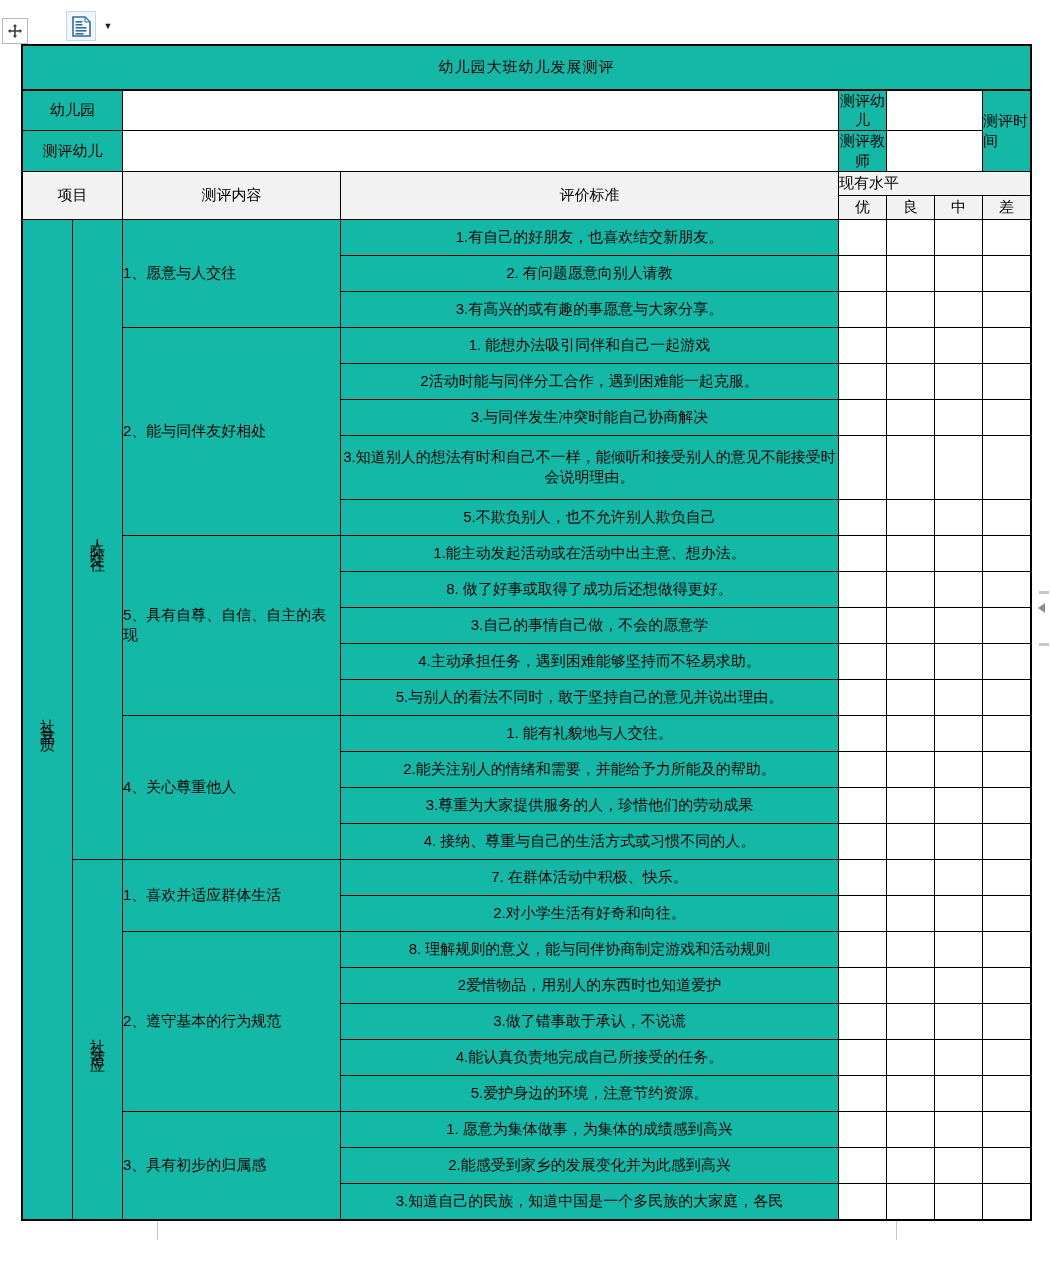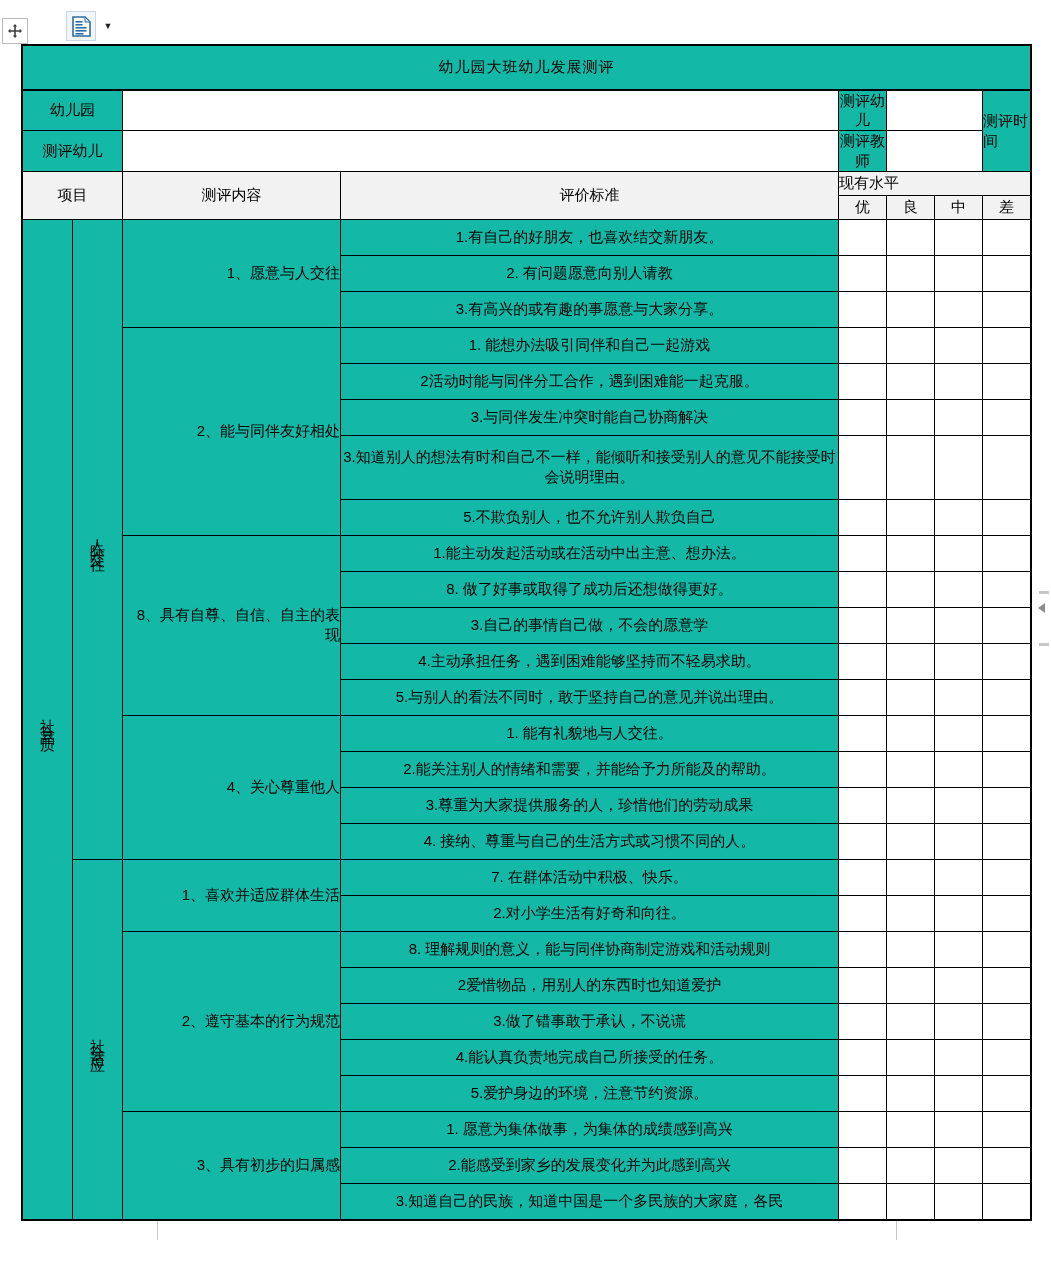--- a/index.html
+++ b/index.html
@@ -182,21 +182,21 @@
     white-space: nowrap;
     padding: 0;
   }
   .vcell span {
     display: inline-block;
     writing-mode: vertical-rl;
     text-orientation: upright;
   }
 
   .content-cell {
-    text-align: right;
+    text-align: left;
     font-size: 16px;
     font-weight: bold;
     padding: 2px 6px;
   }
 
   .criteria-cell {
     text-align: center;
     font-size: 16px;
     font-weight: bold;
     padding: 3px 6px 3px 8px;
@@ -344,21 +344,21 @@
           <td class="rate-cell"></td>
         </tr>
         <tr>
           <td class="criteria-cell">5.不欺负别人，也不允许别人欺负自己</td>
           <td class="rate-cell"></td>
           <td class="rate-cell"></td>
           <td class="rate-cell"></td>
           <td class="rate-cell"></td>
         </tr>
         <tr>
-          <td class="content-cell" rowspan="5">8、具有自尊、自信、自主的表现</td>
+          <td class="content-cell" rowspan="5">5、具有自尊、自信、自主的表现</td>
           <td class="criteria-cell">1.能主动发起活动或在活动中出主意、想办法。</td>
           <td class="rate-cell"></td>
           <td class="rate-cell"></td>
           <td class="rate-cell"></td>
           <td class="rate-cell"></td>
         </tr>
         <tr>
           <td class="criteria-cell">8. 做了好事或取得了成功后还想做得更好。</td>
           <td class="rate-cell"></td>
           <td class="rate-cell"></td>

